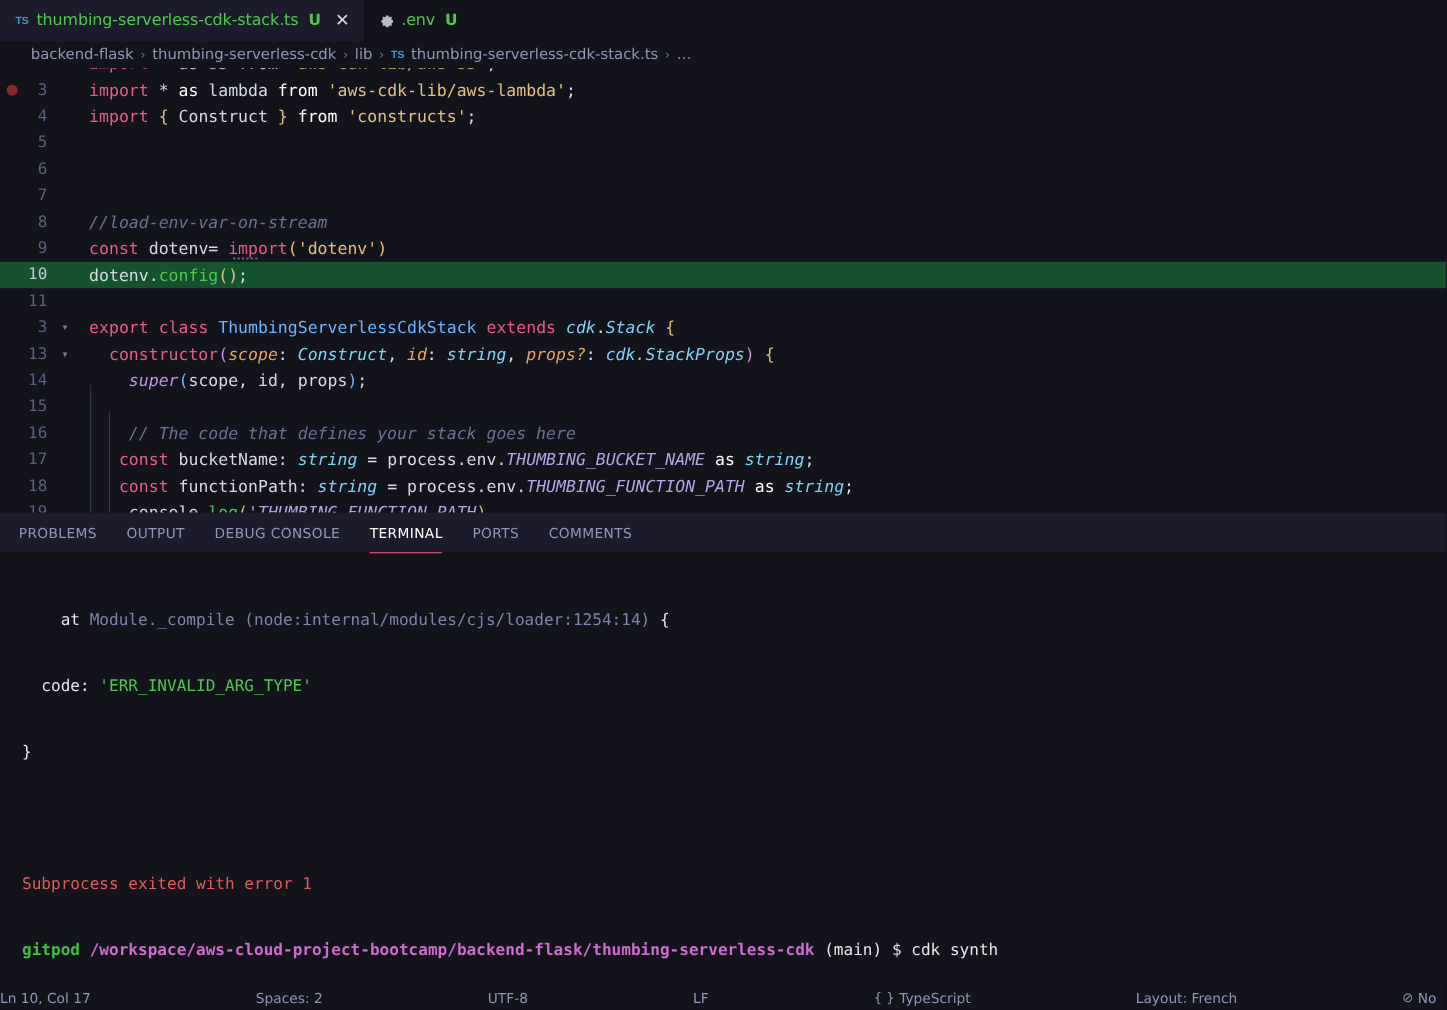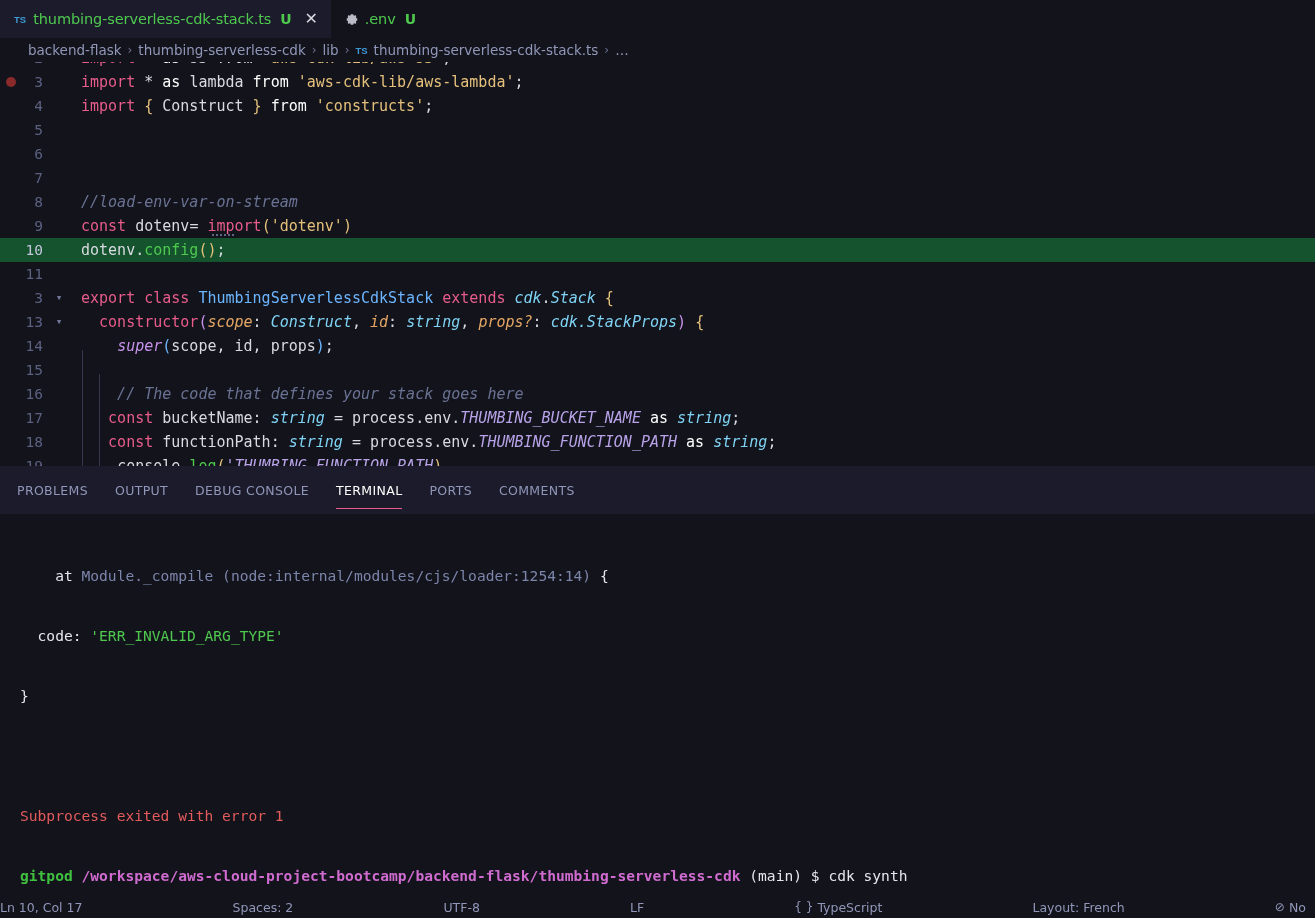--- a/index.html
+++ b/index.html
@@ -101,21 +101,21 @@
     background: #8b2a2a;
   }
   .squiggle {
     position: absolute;
     border-bottom: 2px dotted #5f6787;
     height: 1px;
   }
 
   
   .panel-tabs {
-    height: 48px; background: #1b1b2b;
+    height: 36px; background: #1b1b2b;
     display: flex; align-items: center;
     padding-left: 17px; gap: 27px;
   }
   .panel-tab {
     font-size: 12.5px; letter-spacing: 0.35px;
     color: #9097b8; text-transform: uppercase;
     position: relative; padding: 12px 0 11px;
     font-family: "DejaVu Sans", sans-serif;
   }
   .panel-tab.active { color: #ffffff; }

